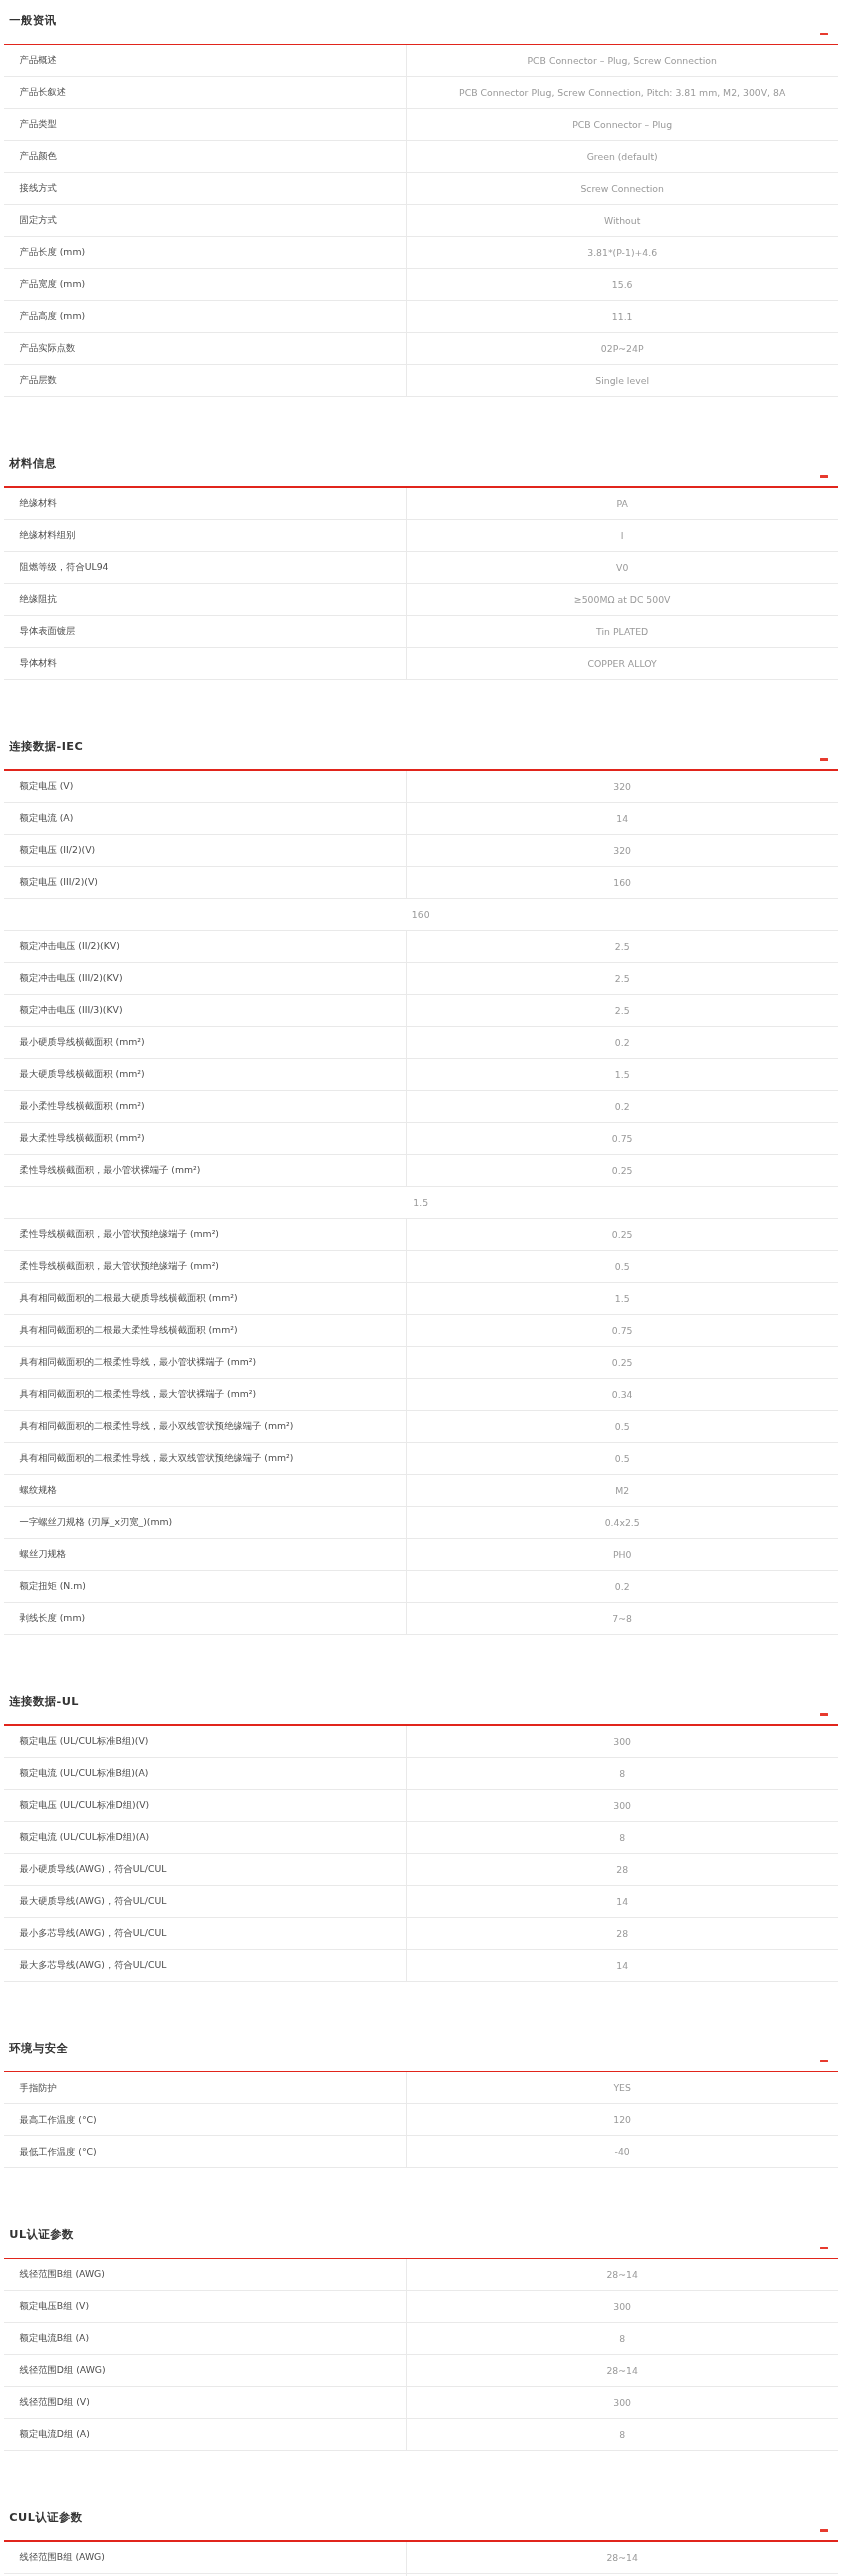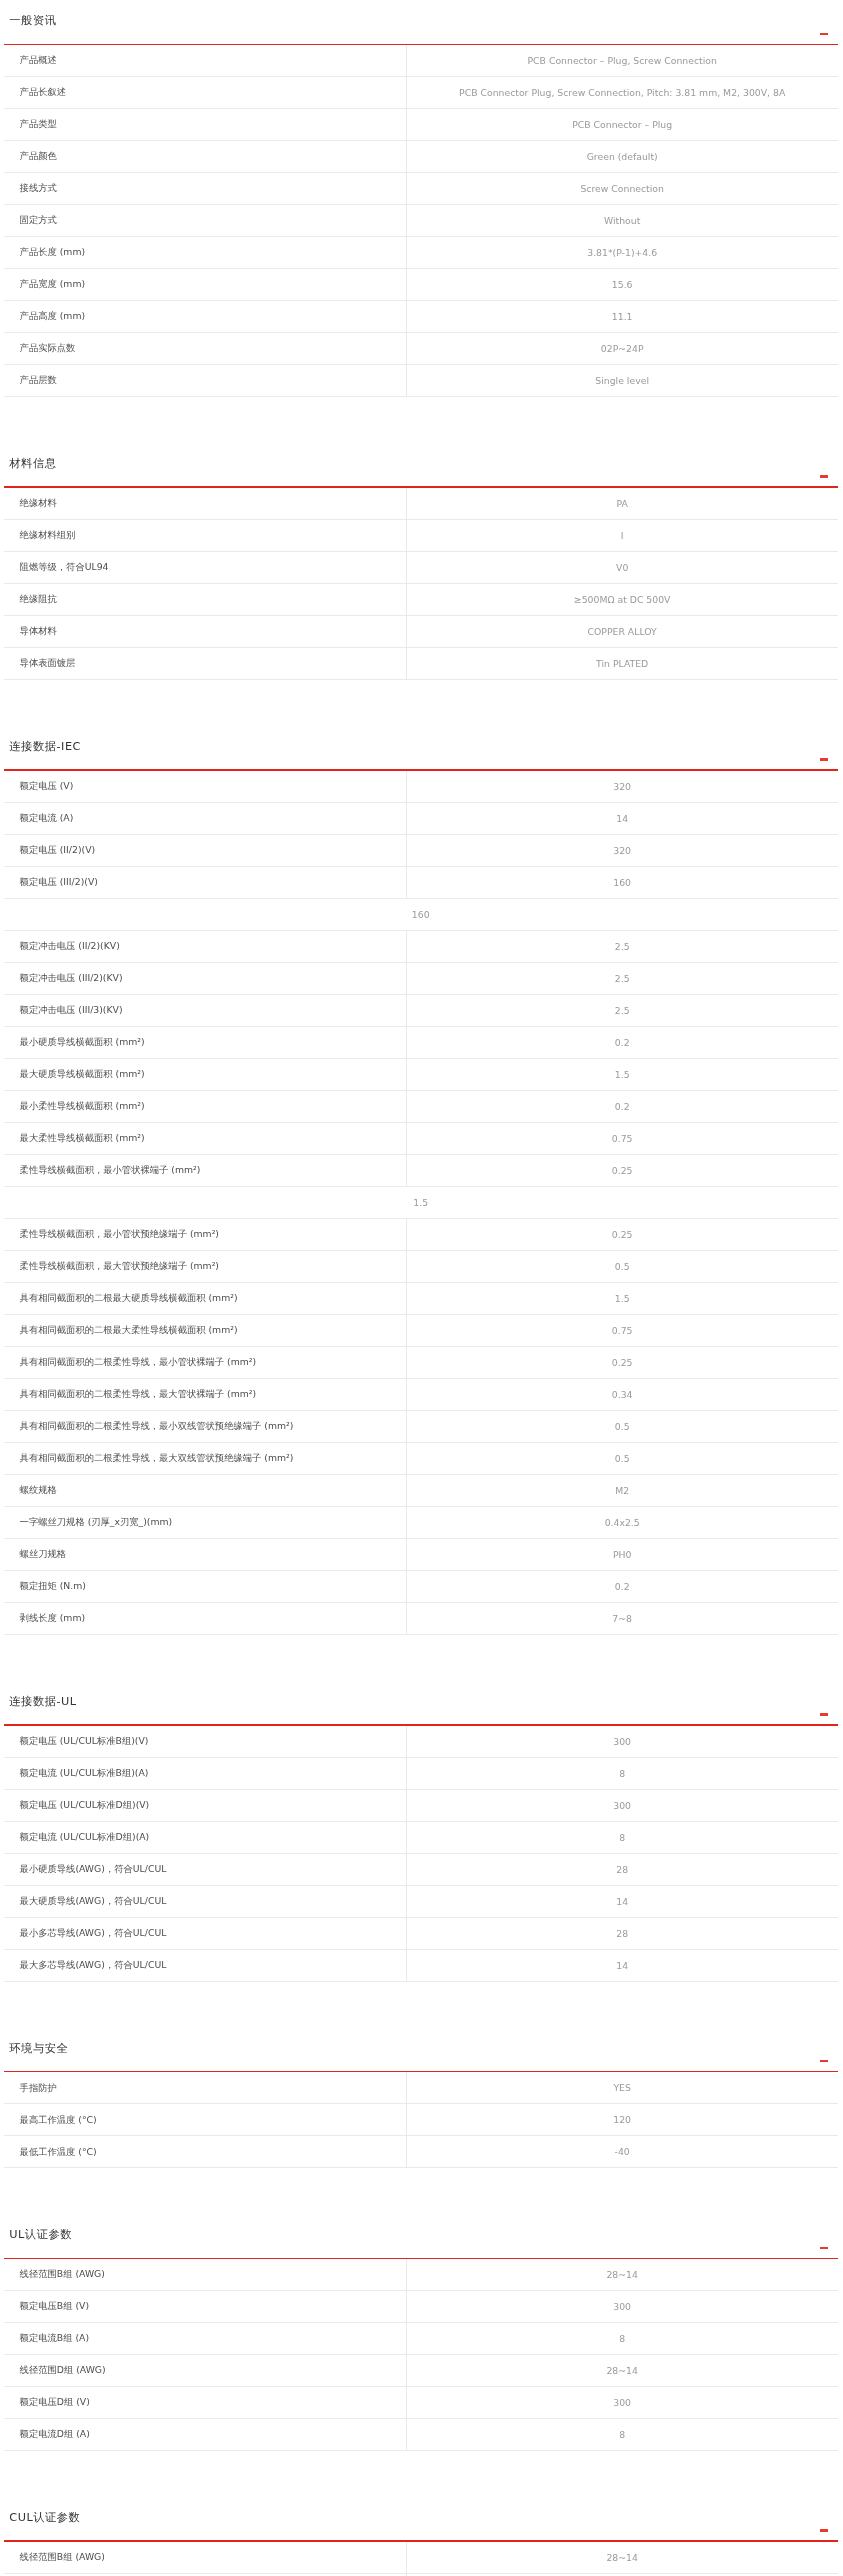--- a/index.html
+++ b/index.html
@@ -5,21 +5,21 @@
   html,body{margin:0;padding:0;background:#fff;}
   body{
     width:843px;height:2811px;overflow:hidden;
     font-family:"DejaVu Sans","Liberation Sans",sans-serif;
     -webkit-font-smoothing:antialiased;
   }
   .page{box-sizing:border-box;width:843px;padding:14.4px 5.2px 0 3.6px;}
   .spec-section{background:#fff;}
   .spec-section + .spec-section{margin-top:60px;}
   .section-title{
-    margin:0 0 0 5.7px;font-size:11.3px;line-height:14.4px;font-weight:400;
+    margin:0 0 0 5.7px;font-size:11.3px;line-height:14.4px;font-weight:700;
     color:#333;letter-spacing:0.5px;
   }
   .collapse-bar{
     height:10.3px;display:flex;align-items:center;justify-content:flex-end;
     padding-right:9.8px;
   }
   .minus-icon{
     display:block;width:8.2px;height:2.6px;background:#e73a2e;border-radius:0.5px;
     cursor:pointer;box-shadow:0 0 0.5px rgba(231,58,46,.6);
   }
@@ -125,27 +125,27 @@
           </div>
           <div class="row">
             <div class="cell-label">阻燃等级，符合UL94</div>
             <div class="cell-value">V0</div>
           </div>
           <div class="row">
             <div class="cell-label">绝缘阻抗</div>
             <div class="cell-value">≥500MΩ at DC 500V</div>
           </div>
           <div class="row">
+            <div class="cell-label">导体表面镀层</div>
+            <div class="cell-value">Tin PLATED</div>
+          </div>
+          <div class="row">
             <div class="cell-label">导体材料</div>
             <div class="cell-value">COPPER ALLOY</div>
           </div>
-          <div class="row">
-            <div class="cell-label">导体表面镀层</div>
-            <div class="cell-value">Tin PLATED</div>
-          </div>
         </div>
       </section>
       <section class="spec-section">
         <h2 class="section-title">连接数据-IEC</h2>
         <div class="collapse-bar">
           <span class="minus-icon"></span>
         </div>
         <div class="dotted-band"></div>
         <div class="red-line"></div>
         <div class="rows">
@@ -339,21 +339,21 @@
           </div>
           <div class="row">
             <div class="cell-label">额定电流B组 (A)</div>
             <div class="cell-value">8</div>
           </div>
           <div class="row">
             <div class="cell-label">线径范围D组 (AWG)</div>
             <div class="cell-value">28~14</div>
           </div>
           <div class="row">
-            <div class="cell-label">额定电压D组 (V)</div>
+            <div class="cell-label">线径范围D组 (V)</div>
             <div class="cell-value">300</div>
           </div>
           <div class="row">
             <div class="cell-label">额定电流D组 (A)</div>
             <div class="cell-value">8</div>
           </div>
         </div>
       </section>
       <section class="spec-section">
         <h2 class="section-title">CUL认证参数</h2>

